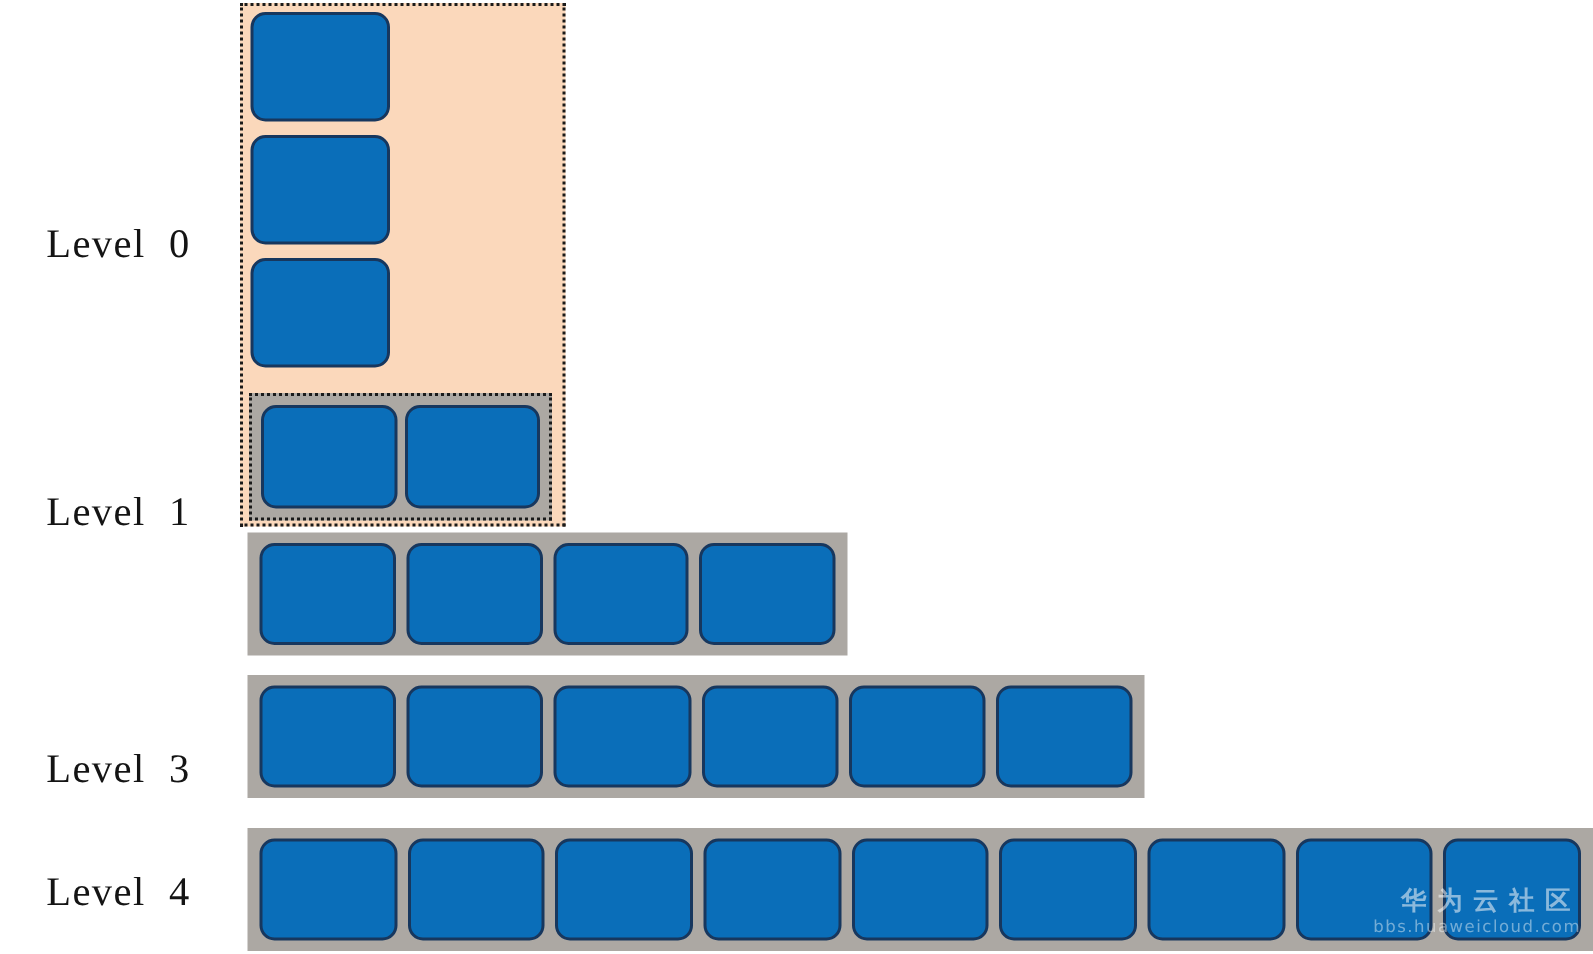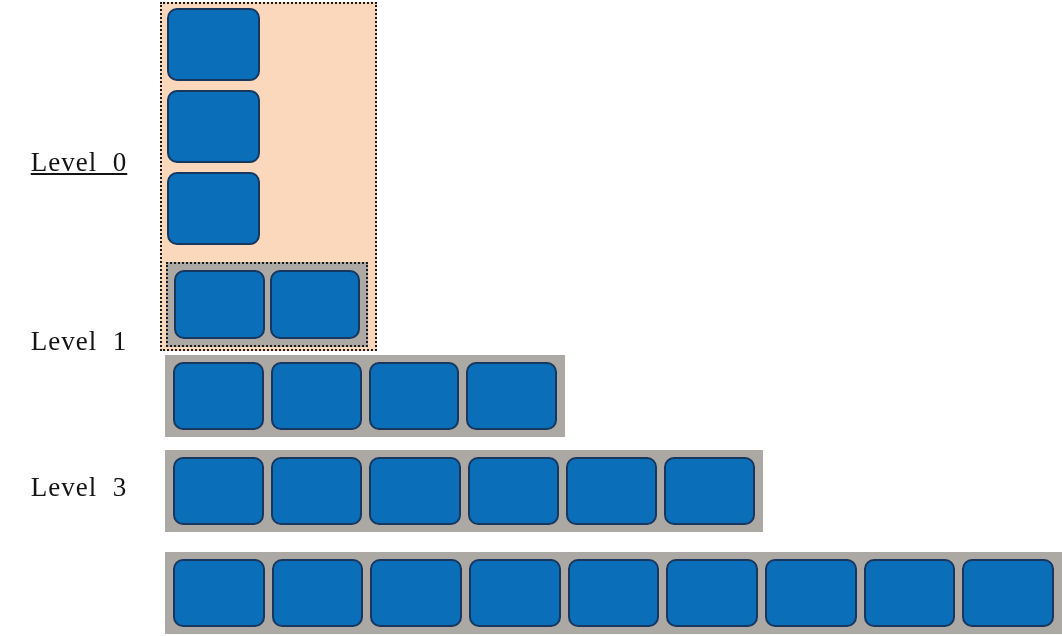--- a/index.html
+++ b/index.html
@@ -17,24 +17,24 @@
     position: absolute;
     left: 8px;
     width: 142px;
     text-align: center;
     font-size: 27px;
     line-height: 30px;
     color: #141414;
     white-space: pre;
     letter-spacing: 1px;
   }
-  .lvl-label.l0 { top: 147px; text-decoration: underline; }
+  .lvl-label.l0 { top: 147px; }
   .lvl-label.l1 { top: 290px; margin-top: 36px; }
   .lvl-label.l2 { top: 382px; }
-  .lvl-label.l3 { top: 472px; }
+  .lvl-label.l3 { top: 497px; }
   .lvl-label.l4 { top: 579px; }
 
   
   .block {
     background: var(--block-fill, #0A6EB9);
     border: 2px solid var(--block-border, #17375E);
     border-radius: 10px;
     box-sizing: border-box;
   }
 
@@ -116,20 +116,21 @@
   }
 </style>
 </head>
 <body>
 
 <div class="canvas">
 
   <div class="lvl-label l0">Level  0</div>
   <div class="lvl-label l1">Level  1</div>
   <div class="lvl-label l3">Level  3</div>
+  <div class="lvl-label l4">Level  4</div>
 
   <div class="group-box">
     <div class="level0-stack">
         <div class="block"></div>
         <div class="block"></div>
         <div class="block"></div>
       </div>
     <div class="level1-box">
         <div class="block"></div>
         <div class="block"></div>
@@ -157,14 +158,18 @@
       <div class="block"></div>
       <div class="block"></div>
       <div class="block"></div>
       <div class="block"></div>
       <div class="block"></div>
       <div class="block"></div>
       <div class="block"></div>
       <div class="block"></div>
     </div>
 
+  <div class="watermark">
+    <div class="wm-line1">华为云社区</div>
+    <div class="wm-line2">bbs.huaweicloud.com</div>
+  </div>
 
 </div>
 
 </body></html>

